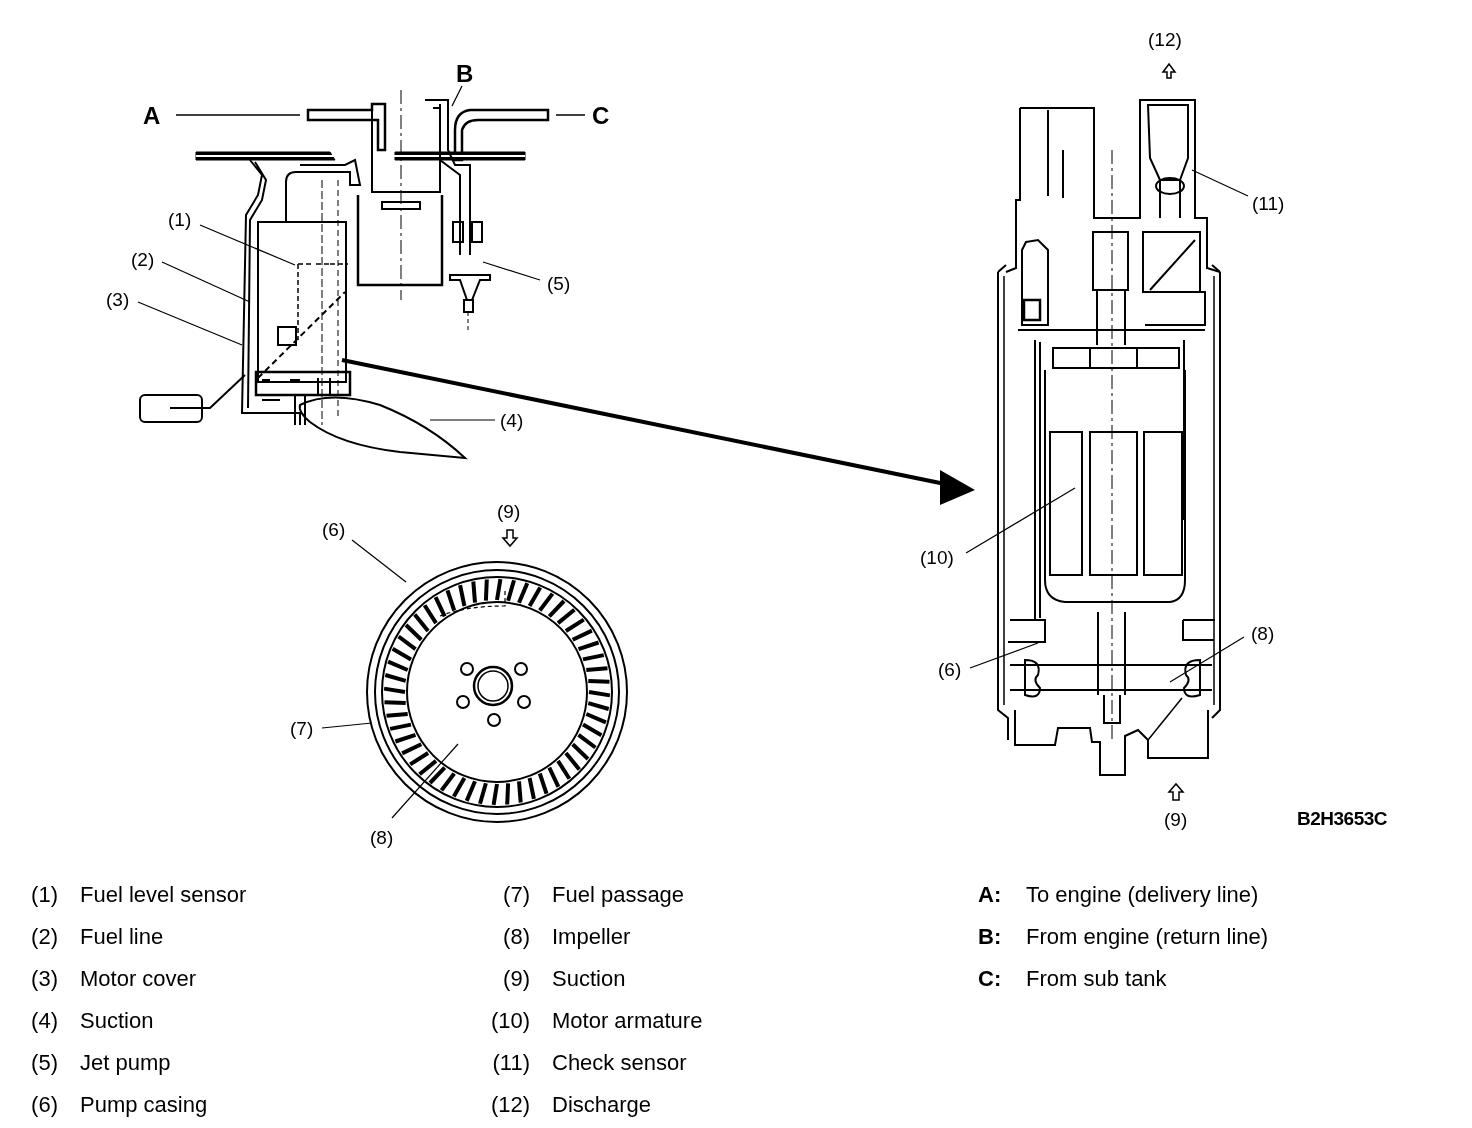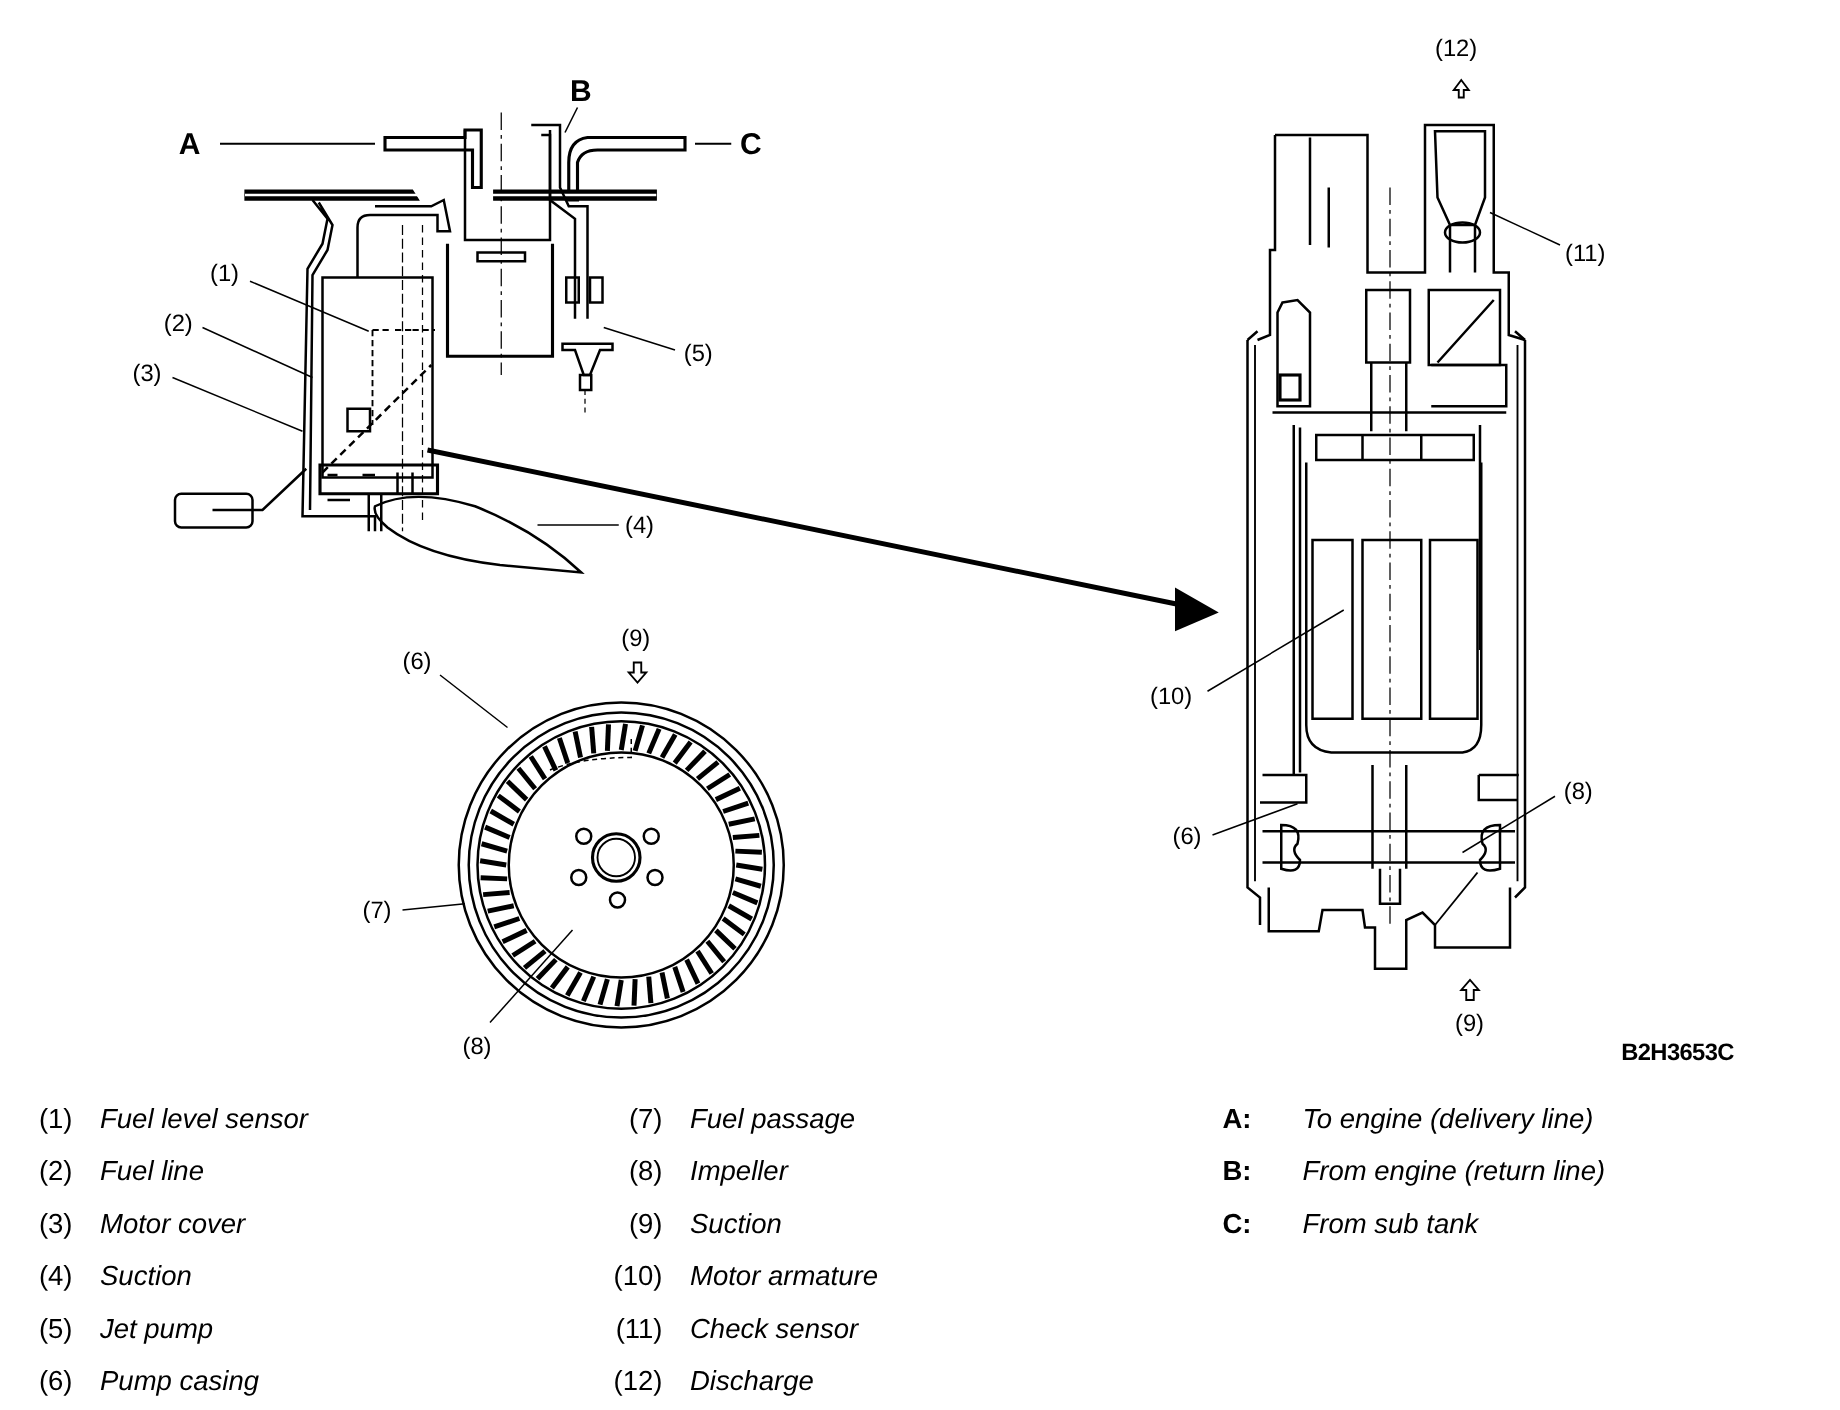--- a/index.html
+++ b/index.html
@@ -1,28 +1,28 @@
 <!DOCTYPE html>
 <html><head>
 <meta charset="utf-8">
 <style>
   html, body { margin:0; padding:0; background:#ffffff; }
   body { width:1472px; height:1128px; position:relative; overflow:hidden; font-family:"Liberation Sans", sans-serif; color:#000; }
   #diagram { position:absolute; left:0; top:0; width:1472px; height:860px; }
   .lbl { position:absolute; font-size:19px; line-height:1; white-space:nowrap; }
   .lbl.big { font-size:24px; font-weight:bold; }
-  .code { position:absolute; left:1297px; top:832px; font-size:19px; font-weight:bold; letter-spacing:-0.5px; }
+  .code { position:absolute; left:1297px; top:808px; font-size:19px; font-weight:bold; letter-spacing:-0.5px; }
   .legend-col { position:absolute; top:882px; }
   .legend-row { height:42px; display:flex; align-items:flex-start; font-size:22px; line-height:26px; }
   .num { display:inline-block; text-align:right; }
   .col1 .num { width:58px; }
   .col2 .num { width:530px; }
-  .txt { margin-left:22px;font-style:italic; }
+  .txt { margin-left:22px; }
   .col3 .key { display:inline-block; width:48px; font-weight:bold; }
-  .col3 .txt { margin-left:16px; }
+  .col3 .txt { margin-left:0; }
 </style>
 </head>
 <body>
 
 <svg id="diagram" viewBox="0 0 1472 860" xmlns="http://www.w3.org/2000/svg" fill="none" stroke="#000" stroke-width="2">
 
   <g>
 
     <line x1="176" y1="115" x2="300" y2="115" stroke-width="1.5"></line>
 

